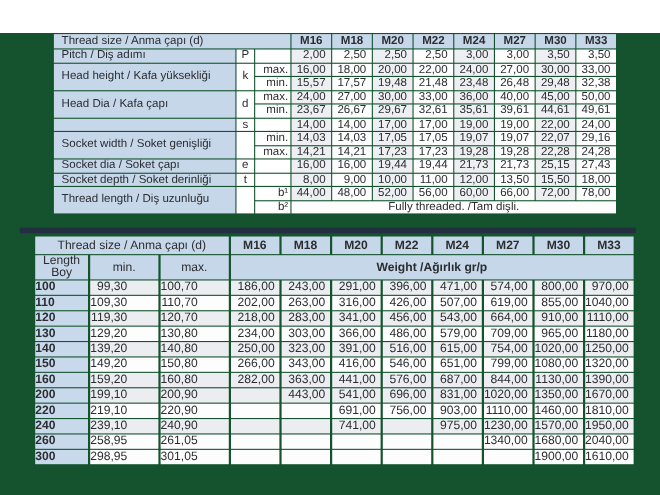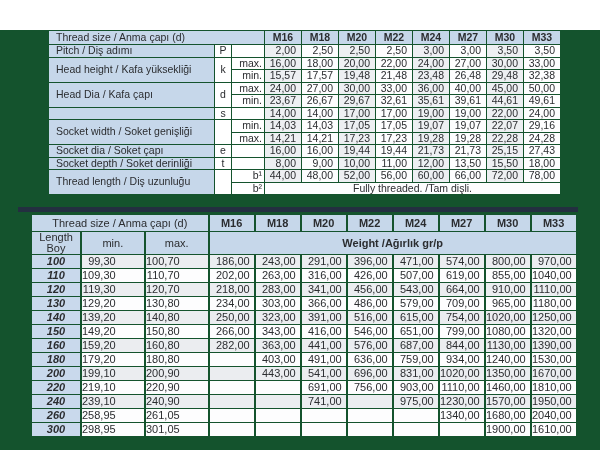--- a/index.html
+++ b/index.html
@@ -32,21 +32,21 @@
   .weight-table { position:absolute; left:30px; top:184px; border-spacing:2px 1.5px; }
   .weight-table td { font-size:11px; color:#2b2d30; }
   .wt-h1 td { height:16px; line-height:16px; }
   .wt-h2 td { height:22px; line-height:11px; }
   .weight-table tr.data td { height:13px; line-height:13px; }
   .whdr { background:#c6d7ea; color:#1c3550; text-align:center; font-size:11.3px; }
   .wmhdr { background:#c6d7ea; color:#152c44; font-weight:bold; text-align:center; font-size:11.3px; }
   .lenhdr { background:#c6d7ea; color:#1c3550; text-align:center; font-size:9.5px; line-height:10px; }
   .mmhdr { background:#c6d7ea; color:#1c3550; text-align:center; font-size:11.3px; }
   .weighthdr { background:#c6d7ea; color:#152c44; font-weight:bold; text-align:center; font-size:11.3px; }
-  .len { background:#c9d9ec; color:#152c44; font-weight:bold; text-align:center; font-size:11px;font-style:italic; }
+  .len { background:#c9d9ec; color:#152c44; font-weight:bold; text-align:left; font-size:11px; }
   .mn, .mx { text-align:right; padding-right:28px; }
   .wval { text-align:right; padding-right:4px; }
   tr.r0 td.stripe { background:#ebedf0; }
   tr.r1 td.stripe { background:#fdfdfe; }
 </style>
 </head>
 <body>
 
 <div class="page">
 
@@ -327,33 +327,20 @@
           <td class="mx stripe">160,80</td>
           <td class="wval stripe">282,00</td>
           <td class="wval stripe">363,00</td>
           <td class="wval stripe">441,00</td>
           <td class="wval stripe">576,00</td>
           <td class="wval stripe">687,00</td>
           <td class="wval stripe">844,00</td>
           <td class="wval stripe">1130,00</td>
           <td class="wval stripe">1390,00</td>
         </tr>
-        <tr class="data r1">
-          <td class="len">180</td>
-          <td class="mn stripe">179,20</td>
-          <td class="mx stripe">180,80</td>
-          <td class="wval stripe"></td>
-          <td class="wval stripe">403,00</td>
-          <td class="wval stripe">491,00</td>
-          <td class="wval stripe">636,00</td>
-          <td class="wval stripe">759,00</td>
-          <td class="wval stripe">934,00</td>
-          <td class="wval stripe">1240,00</td>
-          <td class="wval stripe">1530,00</td>
-        </tr>
         <tr class="data r0">
           <td class="len">200</td>
           <td class="mn stripe">199,10</td>
           <td class="mx stripe">200,90</td>
           <td class="wval stripe"></td>
           <td class="wval stripe">443,00</td>
           <td class="wval stripe">541,00</td>
           <td class="wval stripe">696,00</td>
           <td class="wval stripe">831,00</td>
           <td class="wval stripe">1020,00</td>

